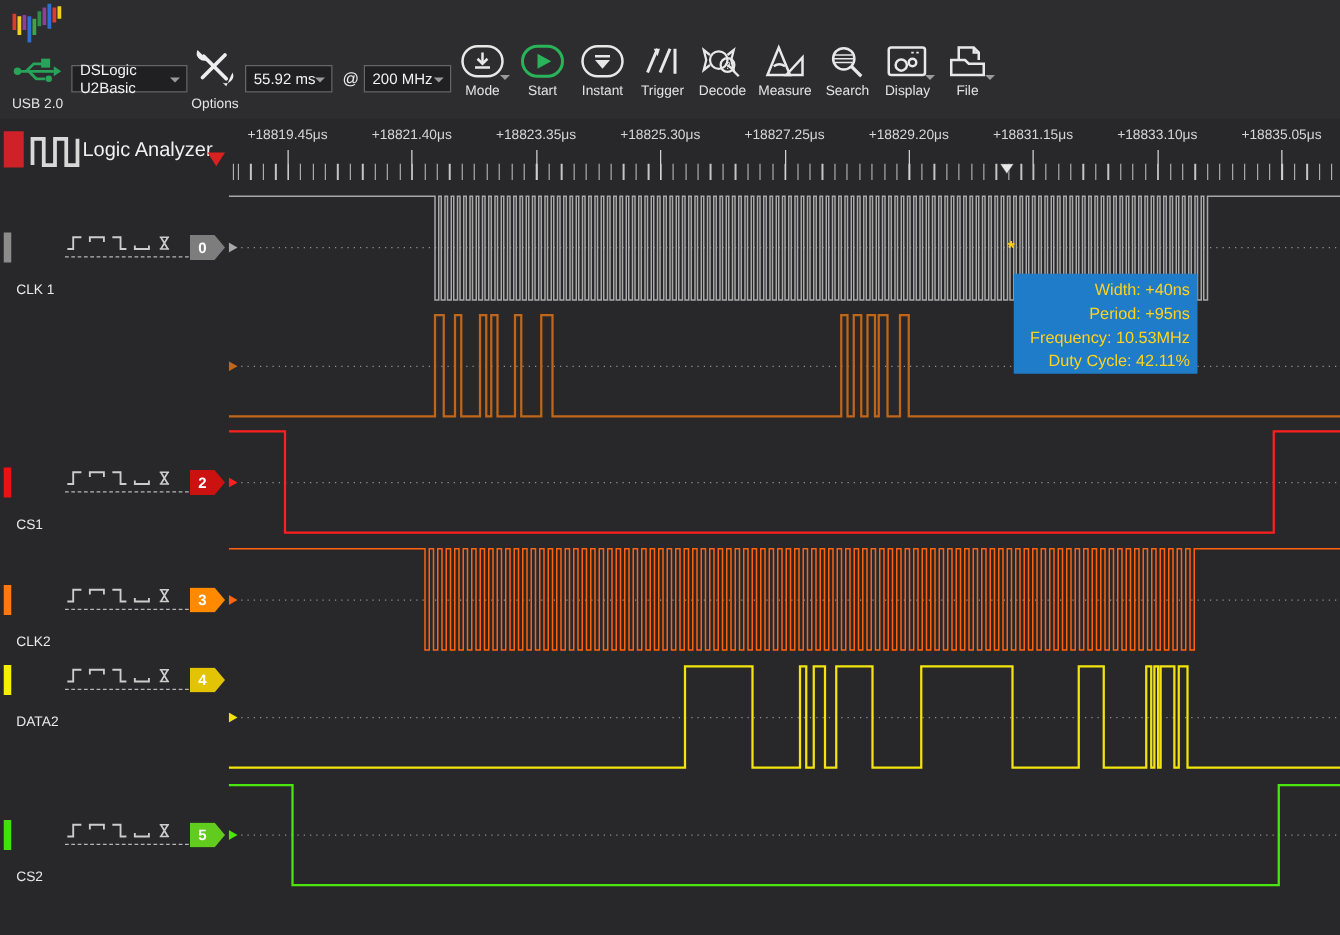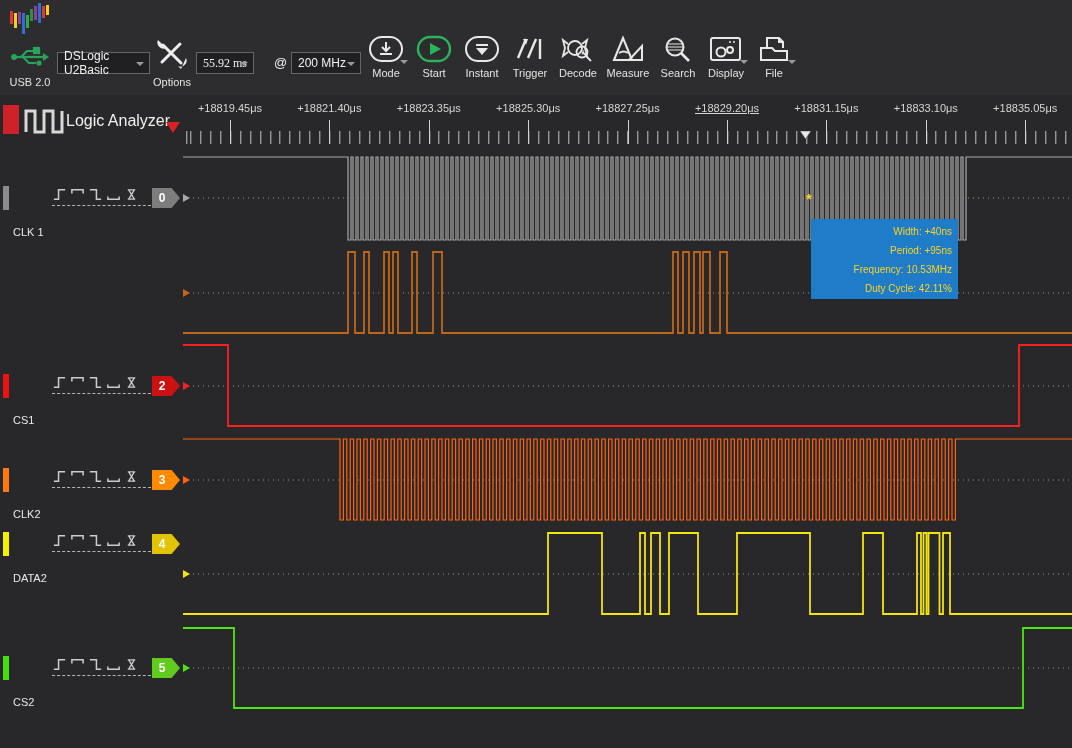--- a/index.html
+++ b/index.html
@@ -51,21 +51,21 @@
   .ch-trigs { position:absolute; left:52px; top:6px; width:99px; display:flex; gap:3px;
         border-bottom:1px dashed #b5b5b5; padding-bottom:3px; }
   .ch-badge { position:absolute; left:152px; top:7px; width:28px; height:20px;
         clip-path:polygon(0 0,70% 0,100% 50%,70% 100%,0 100%);
         display:flex; align-items:center; justify-content:center;
         font-size:12px; font-weight:bold; color:#fff; }
   .ch-badge span { margin-right:8px; }
   
   #tooltip { position:absolute; left:811px; top:219px; width:147px; height:80px;
         background:#1e7cc8; text-align:right; padding:3px 6px 0 0; }
-  #tooltip div { font-size:10px; line-height:19px; color:#ffd21e; white-space:nowrap; }
+  #tooltip div { font-size:13px; line-height:19px; color:#ffd21e; white-space:nowrap; }
   #measure-marker { position:absolute; left:806px; top:190px; color:#ffd21e; font-size:15px; font-weight:bold; }
   #mouse-cursor { position:absolute; left:800px; top:131px; }
 </style>
 </head>
 <body>
 
 <div id="toolbar">
   <div id="logo">
       <div class="bar" style="left: 0px; top: 9px; height: 13px; background: rgb(224, 58, 47);"></div>
       <div class="bar" style="left: 4px; top: 11px; height: 15px; background: rgb(240, 208, 32);"></div>
@@ -104,21 +104,21 @@
       <g stroke="#eee" stroke-width="3" fill="none" stroke-linecap="round">
         <path d="M8,26 L26,8"></path>
         <path d="M9,9 L27,27"></path>
       </g>
       <path d="M4,4 a6,6 0 0 0 8,8 l-3,-3 z" fill="#eee"></path>
       <path d="M32,22 a6,6 0 0 1 -8,8 l3,3 z" fill="#eee"></path>
     </svg>
     <span class="tb-label">Options</span>
   </div>
 
-  <div class="dd" style="left:196px; top:52px; width:58px;font-family:Liberation Serif, serif;">
+  <div class="dd" style="left:196px; top:52px; width:70px;">
     <span>55.92 ms</span>
     <span class="dd-arrow"></span>
   </div>
 
   <span id="at-symbol">@</span>
 
   <div class="dd" style="left:291px; top:52px; width:70px;">
     <span>200 MHz</span>
     <span class="dd-arrow"></span>
   </div>
@@ -236,21 +236,21 @@
     <span class="ruler-label" style="left: 47px;">+18819.45μs</span>
     <div class="major-tick" style="left: 146.4px;"></div>
     <span class="ruler-label" style="left: 146.4px;">+18821.40μs</span>
     <div class="major-tick" style="left: 245.8px;"></div>
     <span class="ruler-label" style="left: 245.8px;">+18823.35μs</span>
     <div class="major-tick" style="left: 345.2px;"></div>
     <span class="ruler-label" style="left: 345.2px;">+18825.30μs</span>
     <div class="major-tick" style="left: 444.6px;"></div>
     <span class="ruler-label" style="left: 444.6px;">+18827.25μs</span>
     <div class="major-tick" style="left: 544px;"></div>
-    <span class="ruler-label" style="left: 544px; text-decoration: underline;">+18829.20μs</span>
+    <span class="ruler-label" style="left: 544px;">+18829.20μs</span>
     <div class="major-tick" style="left: 643.4px;"></div>
     <span class="ruler-label" style="left: 643.4px;">+18831.15μs</span>
     <div class="major-tick" style="left: 742.8px;"></div>
     <span class="ruler-label" style="left: 742.8px;">+18833.10μs</span>
     <div class="major-tick" style="left: 842.2px;"></div>
     <span class="ruler-label" style="left: 842.2px;">+18835.05μs</span>
   </div>
 
 <svg id="wave-svg" width="889" height="603" viewBox="0 0 889 603">
     <line x1="0" y1="53" x2="889" y2="53" stroke="#909090" stroke-width="1" stroke-dasharray="1 4"></line>

